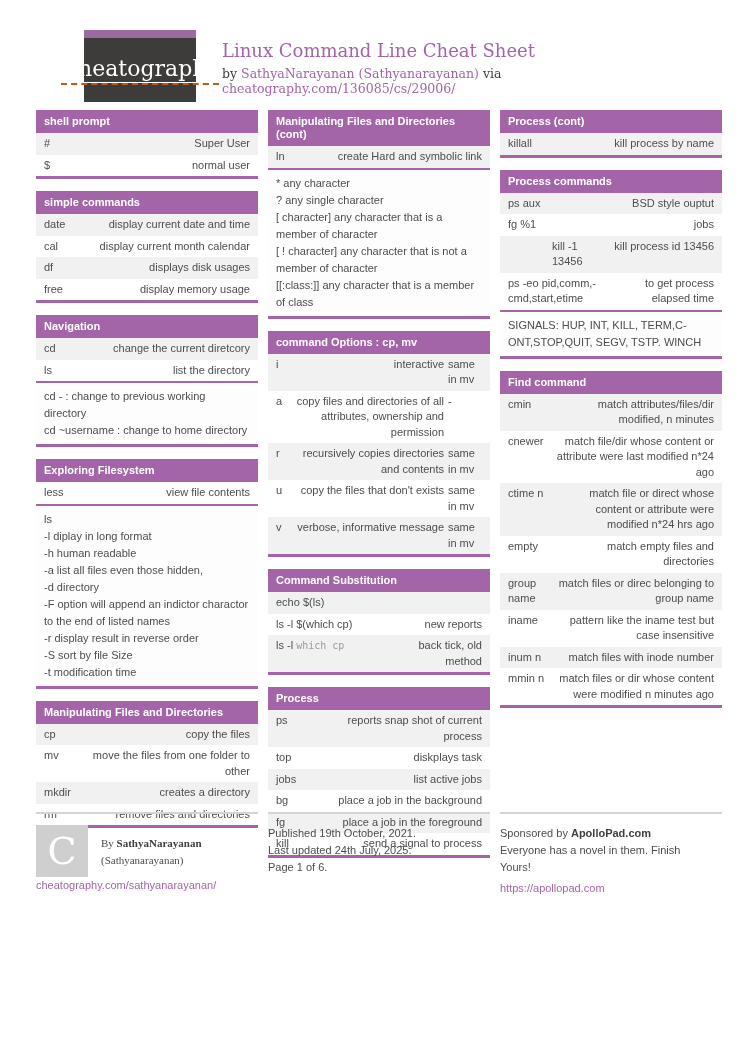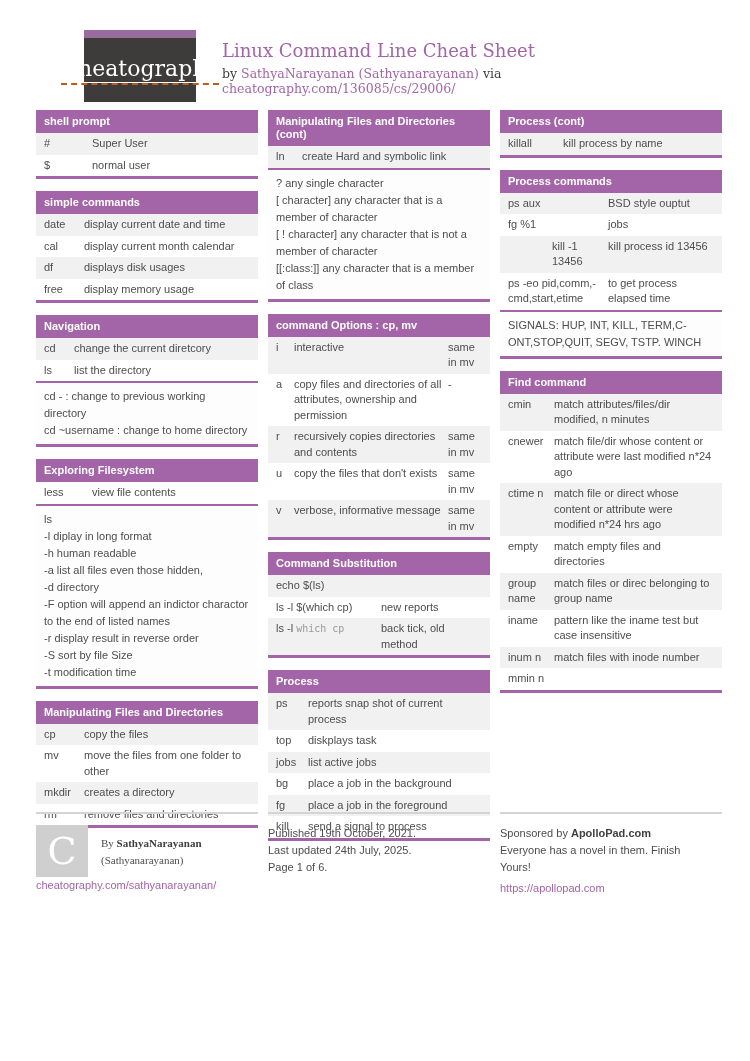--- a/index.html
+++ b/index.html
@@ -37,21 +37,21 @@
   .col { width: 222px; flex: 0 0 222px; }
   .sheet-section { margin-bottom: 12px; border-bottom: 3px solid #a365a8; background: #ffffff; }
   .sec-header {
     background: #a365a8; color: #ffffff; font-size: 11px; font-weight: 700;
     padding: 5px 8px; line-height: 13px;
   }
   .sec-row { display: flex; padding: 3px 8px; font-size: 11px; line-height: 15.5px; }
   .sec-row.odd { background: #f1f1f1; }
   .sec-row.even { background: #ffffff; }
   .cell-key { flex: 0 0 auto; padding-right: 8px; word-wrap: break-word; }
-  .cell-desc { flex: 1 1 auto; }
+  .cell-desc { flex: 1 1 auto; text-align: right; }
   .cell-extra { flex: 0 0 auto; padding-left: 4px; }
   .cell-full { flex: 1 1 auto; }
   .mono { font-family: "DejaVu Sans Mono", "Liberation Mono", monospace; color: #9a9a9a; font-size: 10px; }
   .sec-note { border-top: 2px solid #a365a8; padding: 5px 8px; background: #fdfdfd; font-size: 11px; line-height: 17px; }
   
   .footer { position: absolute; top: 812px; left: 36px; width: 686px; display: flex; gap: 10px; }
   .fcol { width: 222px; flex: 0 0 222px; border-top: 2px solid #d4d4d4; padding-top: 11px; font-size: 11px; line-height: 17px; color: #4d4d4d; }
   .author-row { display: flex; }
   .avatar {
     width: 52px; height: 52px; background: #cfcfcf; color: #ffffff;
@@ -170,20 +170,21 @@
       </section>
     </div>
   <div class="col">
       <section class="sheet-section">
         <div class="sec-header">Manipulating Files and Directories (cont)</div>
         <div class="sec-row odd">
           <div class="cell-key" style="width: 26px; flex-basis: 26px;">ln</div>
           <div class="cell-desc">create Hard and symbolic link</div>
         </div>
         <div class="sec-note">
+          <div class="note-line">* any character</div>
           <div class="note-line">? any single character</div>
           <div class="note-line">[ character] any character that is a member of character</div>
           <div class="note-line">[ ! character] any character that is not a member of character</div>
           <div class="note-line">[[:class:]] any character that is a member of class</div>
         </div>
       </section>
       <section class="sheet-section">
         <div class="sec-header">command Options : cp, mv</div>
         <div class="sec-row odd">
           <div class="cell-key" style="width: 18px; flex-basis: 18px;">i</div>
@@ -308,20 +309,21 @@
         <div class="sec-row even">
           <div class="cell-key" style="width: 46px; flex-basis: 46px;">iname</div>
           <div class="cell-desc">pattern like the iname test but case insensitive</div>
         </div>
         <div class="sec-row odd">
           <div class="cell-key" style="width: 46px; flex-basis: 46px;">inum n</div>
           <div class="cell-desc">match files with inode number</div>
         </div>
         <div class="sec-row even">
           <div class="cell-key" style="width: 46px; flex-basis: 46px;">mmin n</div>
+          <div class="cell-desc">match files or dir whose content were modified n minutes ago</div>
         </div>
       </section>
     </div>
 </div>
 
 <div class="footer">
   <div class="fcol">
     <div class="author-row">
       <div class="avatar">C</div>
       <div class="author-meta">

